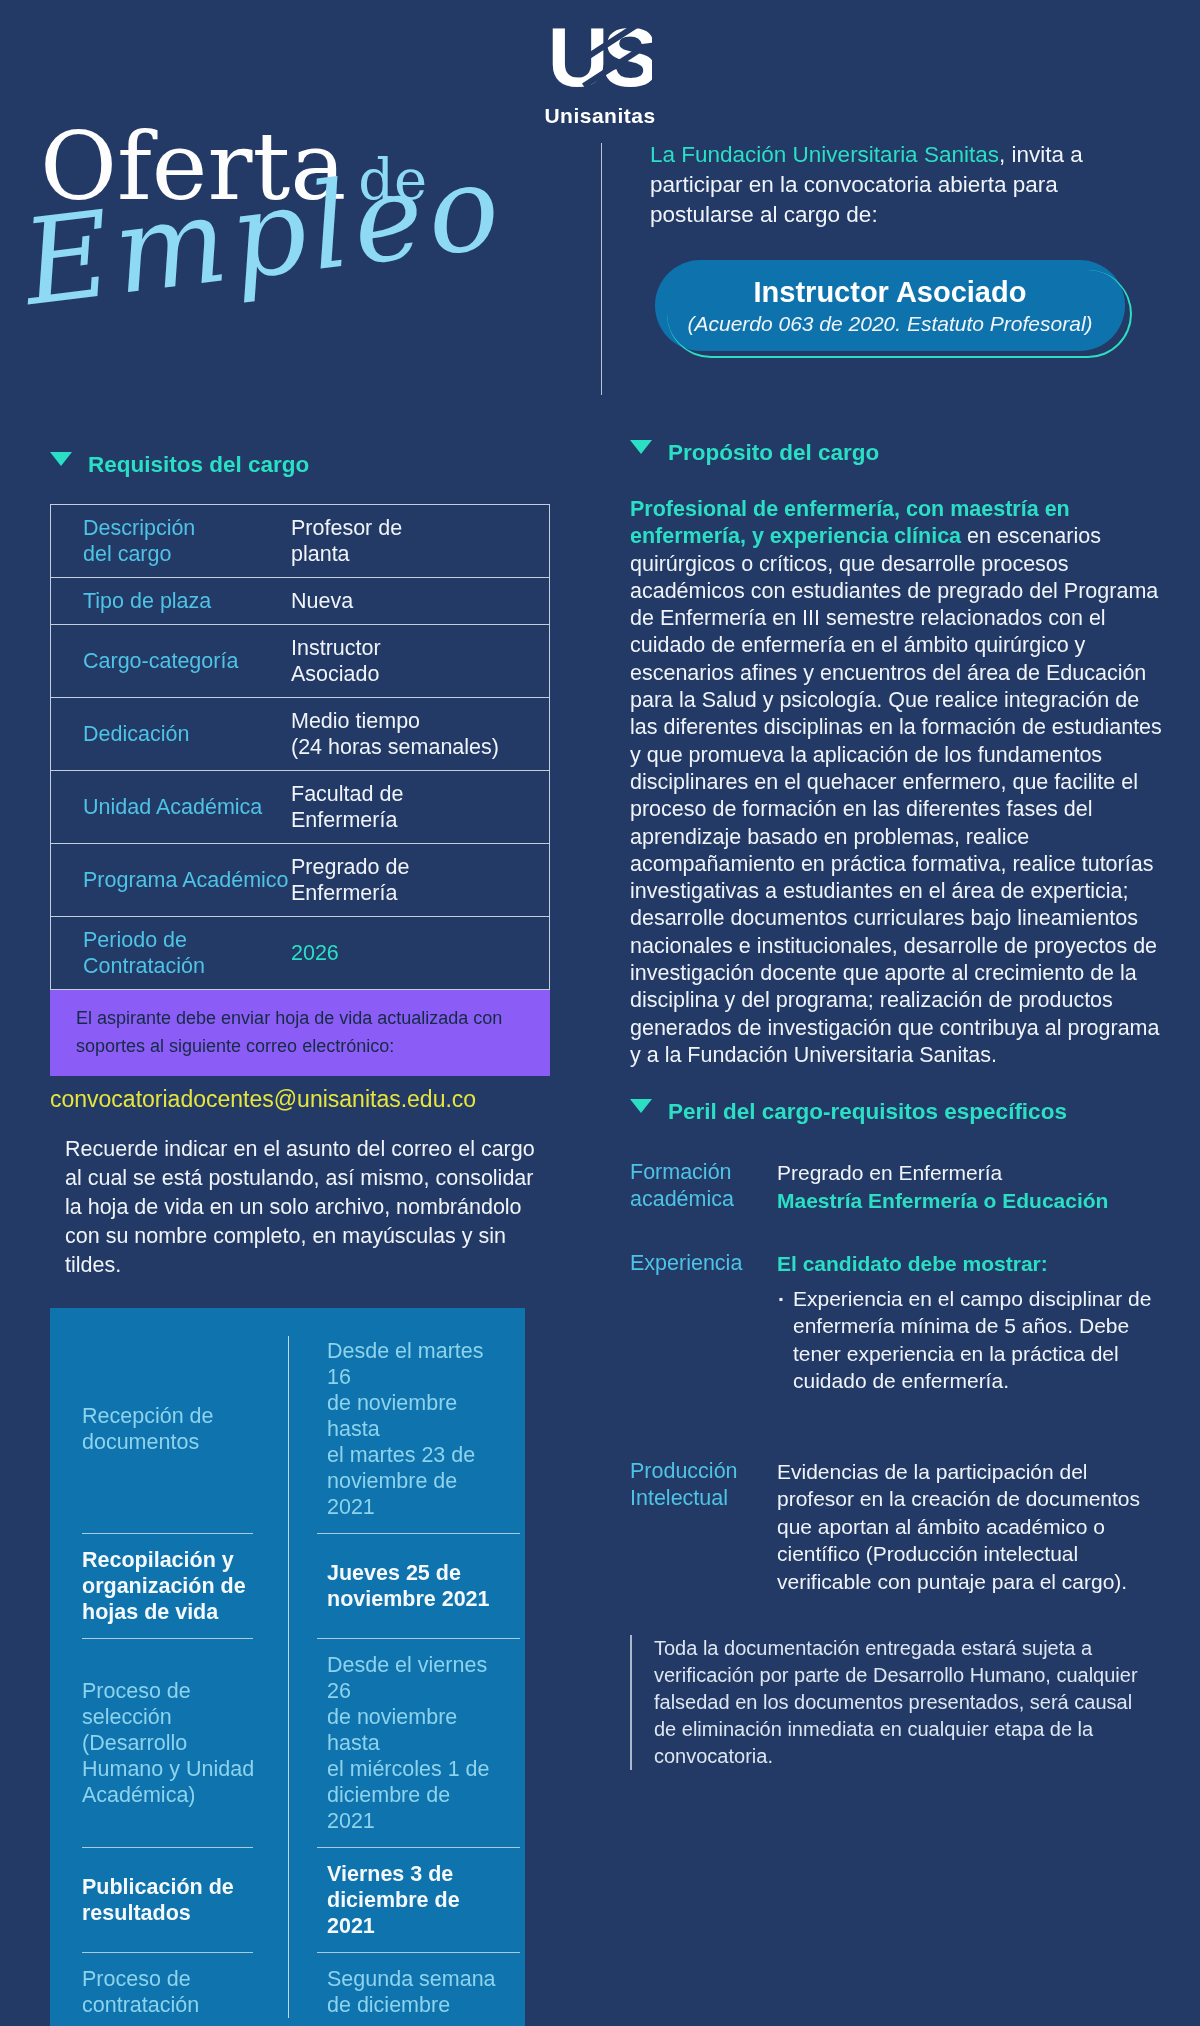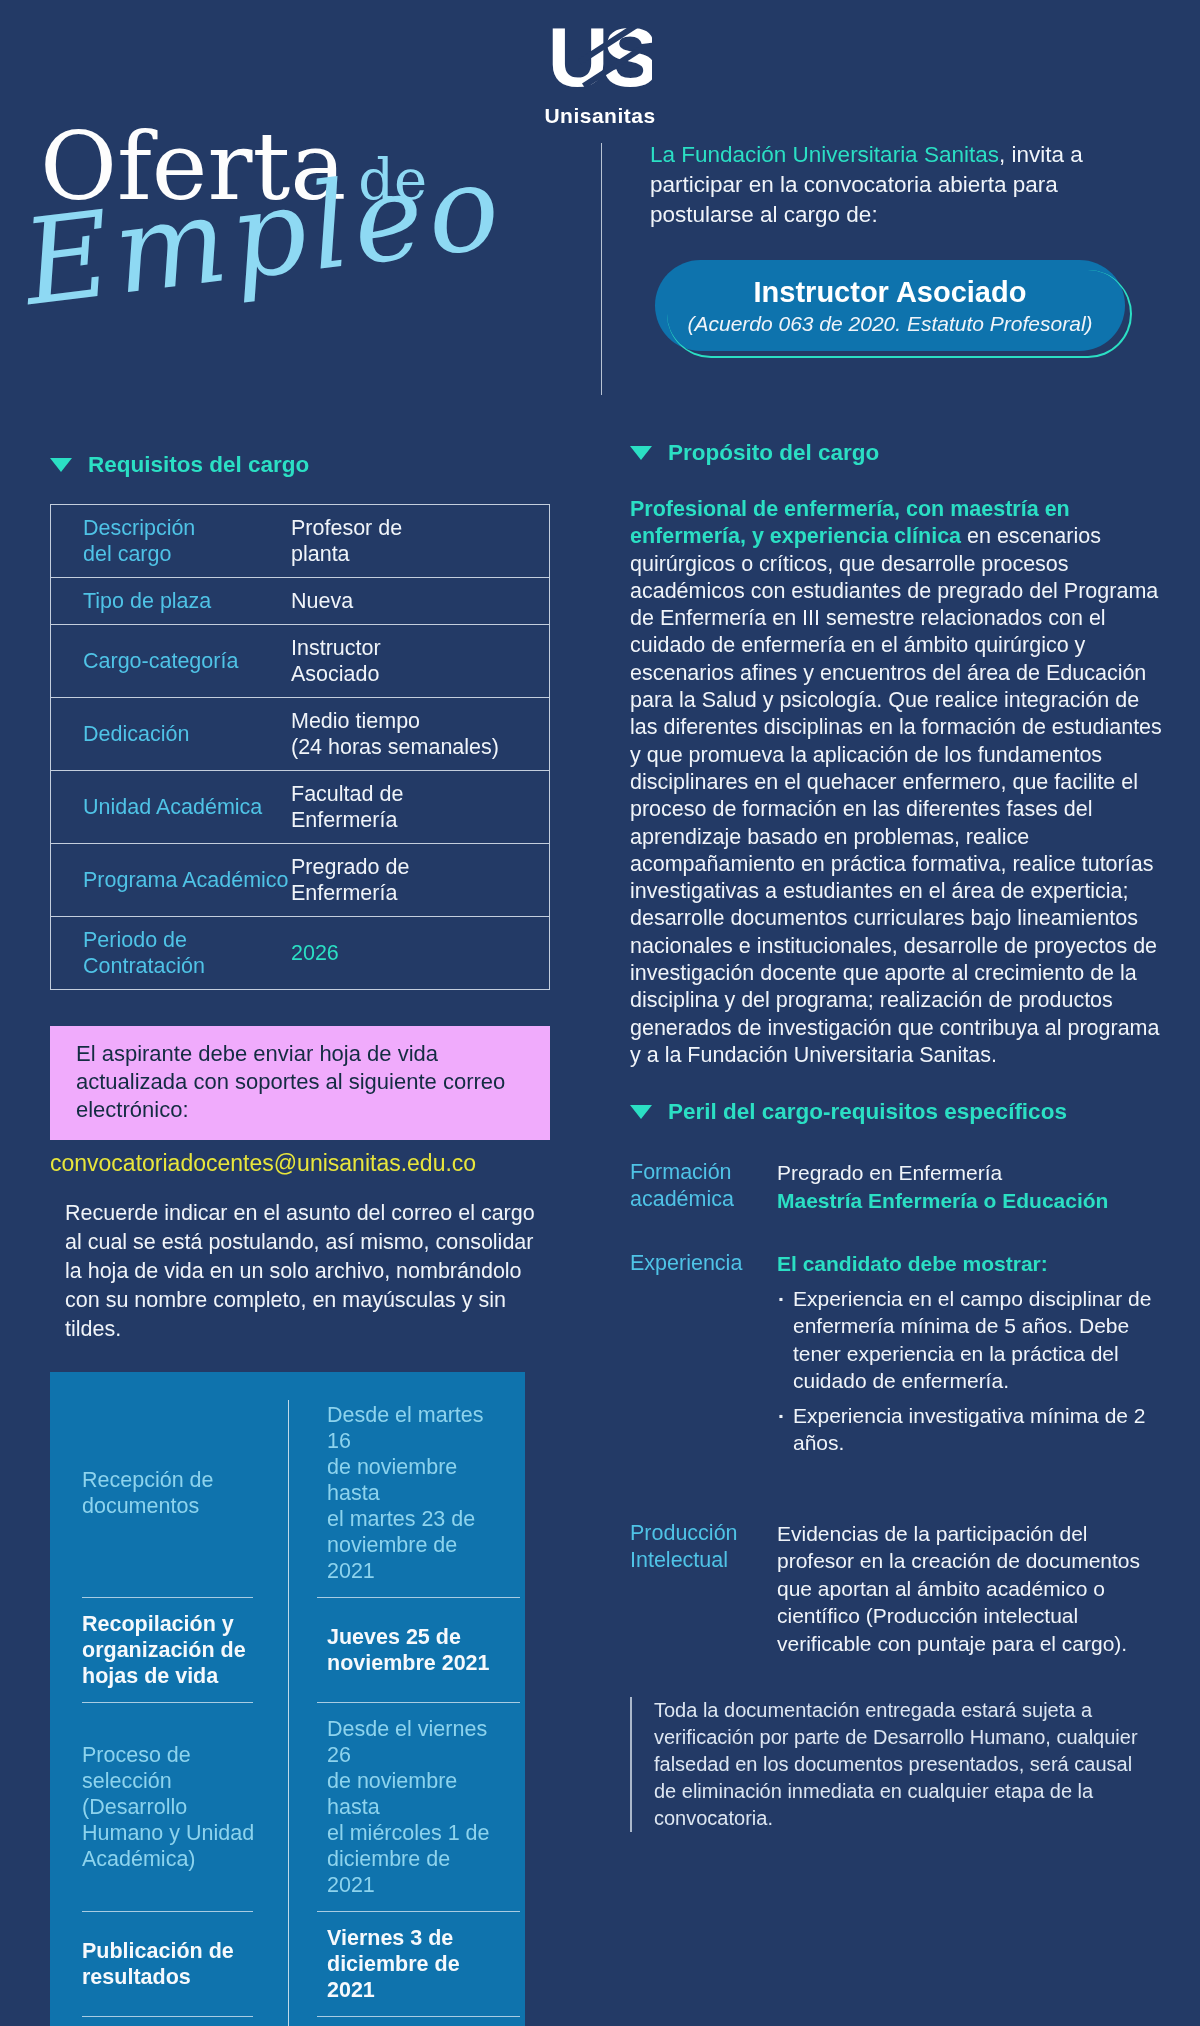--- a/index.html
+++ b/index.html
@@ -35,34 +35,34 @@
   }
   .position-box::after {
     content:""; position:absolute; left:12px; right:-7px; top:10px; bottom:-7px;
     border:2px solid #2bdfc4; border-top:none; border-left:none; border-radius:54px;
     pointer-events:none;
   }
   .pos-title { font-size:29px; font-weight:bold; color:#ffffff; }
   .pos-sub { font-size:21px; font-style:italic; color:#f0f4f9; margin-top:3px; }
 
   
-  .sec-heading { display:flex; align-items:center; gap:16px; margin:0; color:#2bdfc4; font-size:22.5px; font-weight:600; }
+  .sec-heading { display:flex; align-items:flex-start; gap:16px; margin:0; color:#2bdfc4; font-size:22.5px; font-weight:600; }
   .tri { flex:none; width:0; height:0; border-left:11px solid transparent; border-right:11px solid transparent; border-top:14px solid #2bdfc4; }
 
   
   .col-left { position:absolute; left:50px; top:452px; width:500px; }
   .req-table { margin-top:26px; border:1px solid rgba(225,233,242,.85); }
   .t-row { display:grid; grid-template-columns:208px 1fr; padding:10px 0 10px 32px; border-bottom:1px solid rgba(225,233,242,.85); align-items:center; }
   .t-row:last-child { border-bottom:none; }
   .t-label { color:#4fc3e6; font-size:21.5px; line-height:26px; font-weight:500; white-space:pre-line; }
   .t-value { color:#f0f4f9; font-size:21.5px; line-height:26px; white-space:pre-line; }
   .t-value.teal { color:#2bdfc4; }
 
-  .apply-note { margin-top:36px; width:500px; box-sizing:border-box; background:#f0abfc; color:#132c42;
-    padding:14px 20px 16px 26px; font-size:22px; line-height:28px; }
+  .apply-note { width:500px; box-sizing:border-box; background:#8b5cf6; color:#132c42;
+    padding:14px 20px 16px 26px; font-size:18px; line-height:28px; }
   .email { display:block; margin-top:10px; color:#e9e63b; font-size:23px; text-decoration:none; cursor:pointer; }
   .reminder { margin:22px 0 0 15px; width:485px; font-size:21.5px; line-height:29px; color:#f0f4f9; }
 
   .schedule { position:relative; margin-top:28px; width:475px; box-sizing:border-box;
     background:#0f73ad; padding:30px 24px 28px 32px; }
   .v-div { position:absolute; left:238px; top:28px; bottom:28px; width:1px; background:rgba(235,242,248,.8); }
   .s-row { display:grid; grid-template-columns:206px 1fr; align-items:center; }
   .s-label, .s-date { font-size:21.5px; line-height:26px; white-space:pre-line; }
   .s-date { padding-left:39px; }
   .s-row.soft .s-label, .s-row.soft .s-date { color:#8dd3ed; }
@@ -248,21 +248,20 @@
         <div class="teal-bold">Maestría Enfermería o Educación</div>
       </div>
     </div>
 
     <div class="def-row exp">
       <div class="def-label">Experiencia</div>
       <div class="def-value">
         <div class="teal-bold">El candidato debe mostrar:</div>
         <ul class="exp-list" id="exp-list">
             <li>Experiencia en el campo disciplinar de enfermería mínima de 5 años. Debe tener experiencia en la práctica del cuidado de enfermería.</li>
-            <li>Experiencia investigativa mínima de 2 años.</li>
           </ul>
       </div>
     </div>
 
     <div class="def-row prod">
       <div class="def-label">Producción Intelectual</div>
       <div class="def-value">Evidencias de la participación del profesor en la creación de documentos que aportan al ámbito académico o científico (Producción intelectual verificable con puntaje para el cargo).</div>
     </div>
 
     <aside class="footer-note">Toda la documentación entregada estará sujeta a verificación por parte de Desarrollo Humano, cualquier falsedad en los documentos presentados, será causal de eliminación inmediata en cualquier etapa de la convocatoria.</aside>

